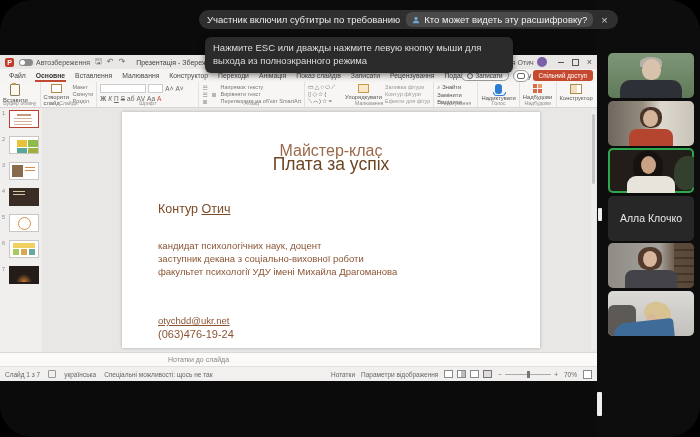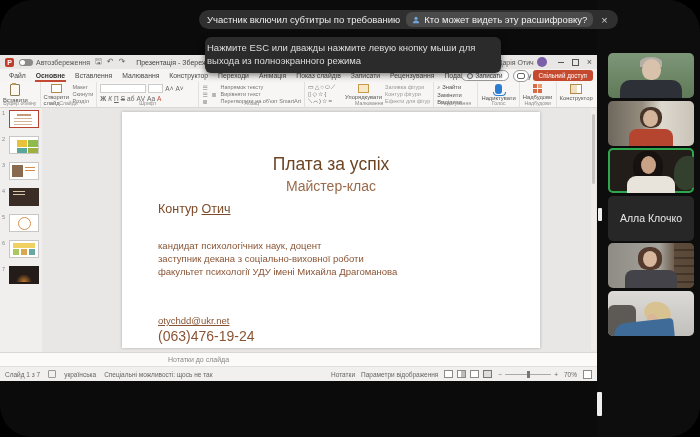--- a/index.html
+++ b/index.html
@@ -7,21 +7,21 @@
           font-family:"Liberation Sans",sans-serif;border-radius:32px;-webkit-font-smoothing:antialiased;}
 
   
   .subtitle-banner{position:absolute;left:199px;top:10px;height:19px;display:flex;align-items:center;
     gap:6px;background:#2f2f2f;border-radius:10px;padding:0 8px;z-index:30;}
   .subtitle-banner .msg{font-size:9.5px;color:#ececec;white-space:nowrap;}
   .subtitle-pillbtn{display:flex;align-items:center;gap:4px;background:#4a4a4a;border-radius:6px;
     padding:2px 6px;font-size:9.5px;color:#f0f0f0;white-space:nowrap;cursor:pointer;}
   .subtitle-close{color:#cfcfcf;font-size:11px;padding:0 2px;cursor:pointer;}
   .esc-tooltip{position:absolute;left:205px;top:37px;width:292px;background:#2b2b2b;color:#dedede;
-    font-size:9.5px;line-height:1.35;padding:5px 2px;border-radius:6px;z-index:29;box-shadow:0 2px 6px rgba(0,0,0,.5);}
+    font-size:9.5px;line-height:1.35;padding:5px 8px;border-radius:6px;z-index:29;box-shadow:0 2px 6px rgba(0,0,0,.5);}
 
   
   .ppt{position:absolute;left:0;top:55px;width:597px;height:326px;background:#f3f1f0;overflow:hidden;}
   .ppt-titlebar{position:absolute;left:0;top:0;width:100%;height:14px;background:#e9e7e6;display:flex;
     align-items:center;gap:5px;padding:0 5px;box-sizing:border-box;font-size:7px;color:#555;}
   .ppt-logo{width:9px;height:9px;background:#c13b2a;border-radius:2px;color:#fff;font-size:7px;font-weight:bold;
     display:flex;align-items:center;justify-content:center;flex:0 0 auto;}
   .autosave{display:flex;align-items:center;gap:3px;}
   .toggle{width:14px;height:7px;background:#8a8a8a;border-radius:4px;position:relative;}
   .toggle::after{content:"";position:absolute;left:1px;top:1px;width:5px;height:5px;border-radius:50%;background:#fff;}
@@ -95,27 +95,27 @@
   .t6-a{left:10%;top:12%;width:80%;height:5px;background:#f0d060;}
   .t6-b{left:12%;top:50%;width:6px;height:6px;background:#a8c860;box-shadow:8px 0 #d8a850,16px 0 #68a8a0;}
   .thumb.t7{background:#241c18;border-color:#241c18;}
   .t7-a{left:20%;top:45%;width:60%;height:50%;background:radial-gradient(ellipse at 50% 100%,#c87a30 0%,rgba(200,122,48,0) 70%);}
 
   .canvas{position:absolute;left:42px;top:53px;right:0;height:244px;background:#e9e7e5;}
   .vscroll{position:absolute;right:1px;top:2px;width:5px;height:240px;background:#efedec;}
   .vscroll .vthumb{position:absolute;left:1px;top:4px;width:3px;height:70px;background:#c8c6c4;border-radius:2px;}
 
   .slide{position:absolute;left:122px;top:57px;width:418px;height:236px;background:#fff;box-shadow:0 0 3px rgba(0,0,0,.25);}
-  .sl-subtitle{position:absolute;left:0;top:30px;width:100%;text-align:center;font-size:14px;color:#9a6a4a;margin-top:36px;}
+  .sl-subtitle{position:absolute;left:0;top:30px;width:100%;text-align:center;font-size:16px;color:#9a6a4a;}
   .sl-title{position:absolute;left:0;top:42px;width:100%;text-align:center;font-size:17.5px;color:#6e4523;}
   .sl-author{position:absolute;left:36px;top:90px;font-size:12.5px;color:#7c4a28;}
   .sl-author u{text-decoration:underline;}
   .sl-body{position:absolute;left:36px;top:127px;font-size:9.5px;line-height:13px;color:#8a5434;}
   .sl-email{position:absolute;left:36px;top:203px;font-size:9.5px;color:#8a5434;text-decoration:underline;}
-  .sl-phone{position:absolute;left:36px;top:216px;font-size:14px;color:#8a5434;}
+  .sl-phone{position:absolute;left:36px;top:216px;font-size:11px;color:#8a5434;}
 
   .notes-bar{position:absolute;left:0;top:297px;width:100%;height:14px;background:#fbfaf9;border-top:1px solid #dad8d6;box-sizing:border-box;}
   .notes-bar span{position:absolute;left:168px;top:3px;font-size:7px;color:#888;}
 
   .status-bar{position:absolute;left:0;top:311px;width:100%;height:15px;background:#f2f0ef;border-top:1px solid #e2e0de;
     box-sizing:border-box;display:flex;align-items:center;font-size:6.5px;color:#666;padding:0 5px;gap:8px;}
   .sb-ic{width:6px;height:6px;border:1px solid #999;border-radius:1px;flex:0 0 auto;}
   .sb-right{margin-left:auto;display:flex;align-items:center;gap:6px;}
   .view-ics{display:flex;gap:4px;}
   .view-ic{width:7px;height:6px;border:1px solid #8a8a8a;background:#fff;cursor:pointer;}

